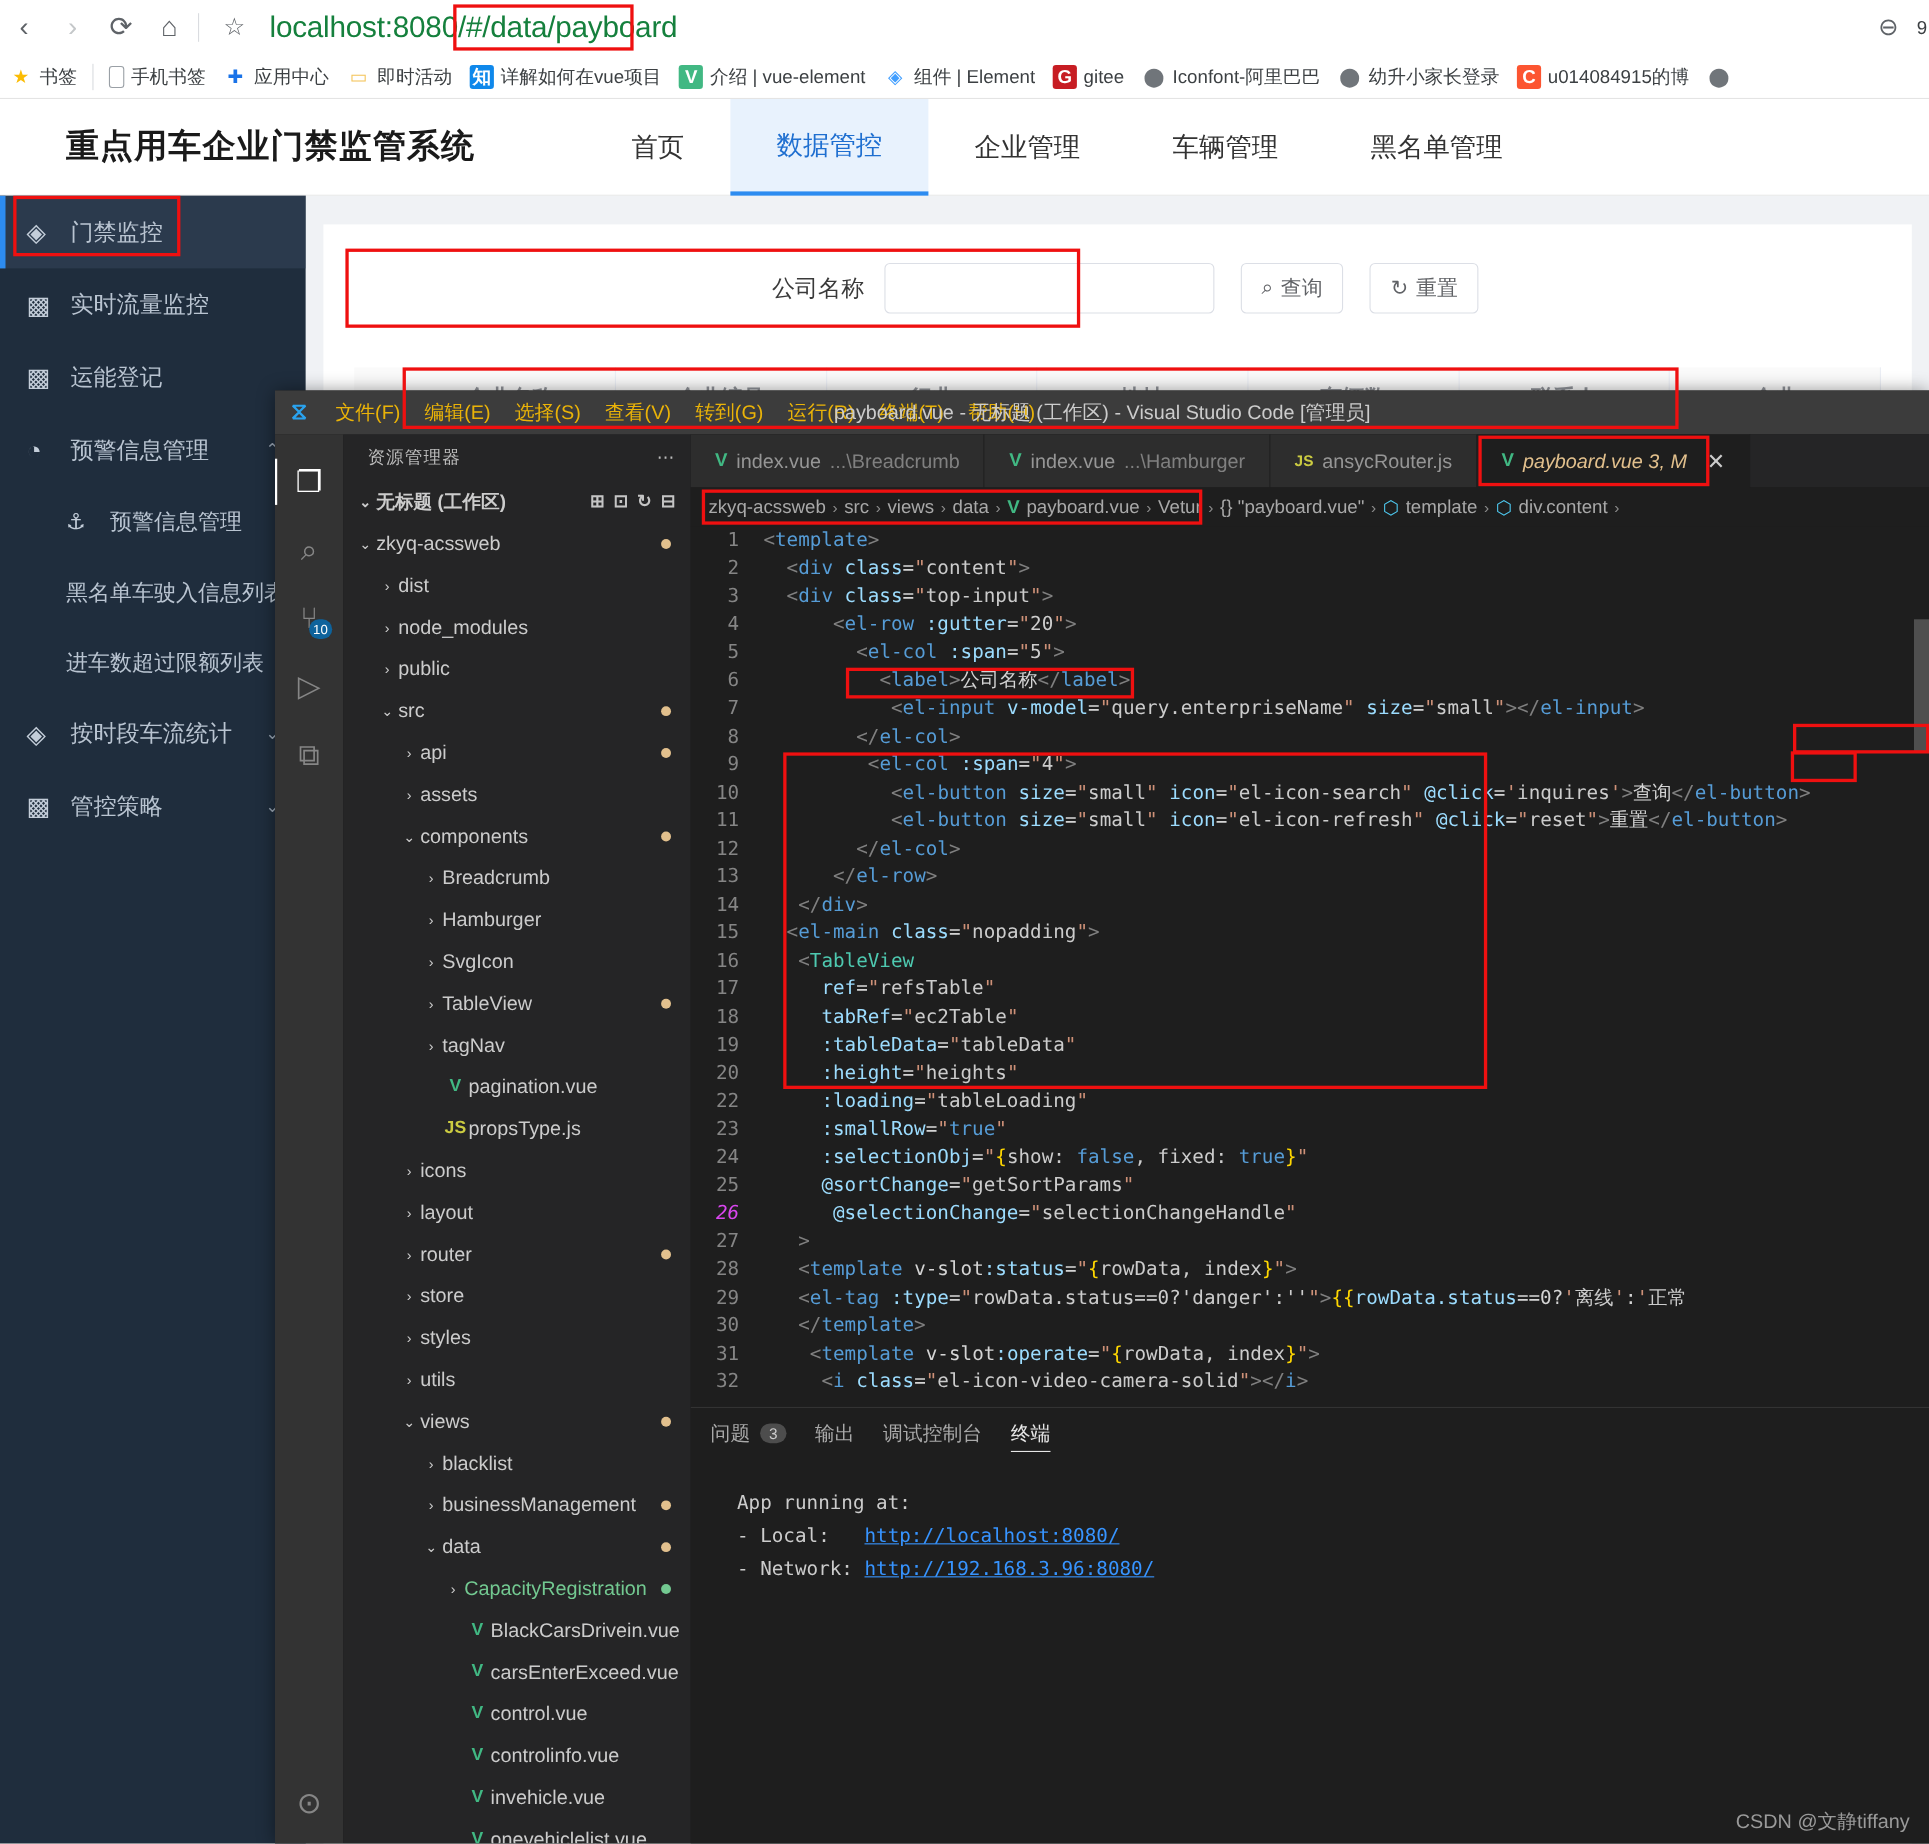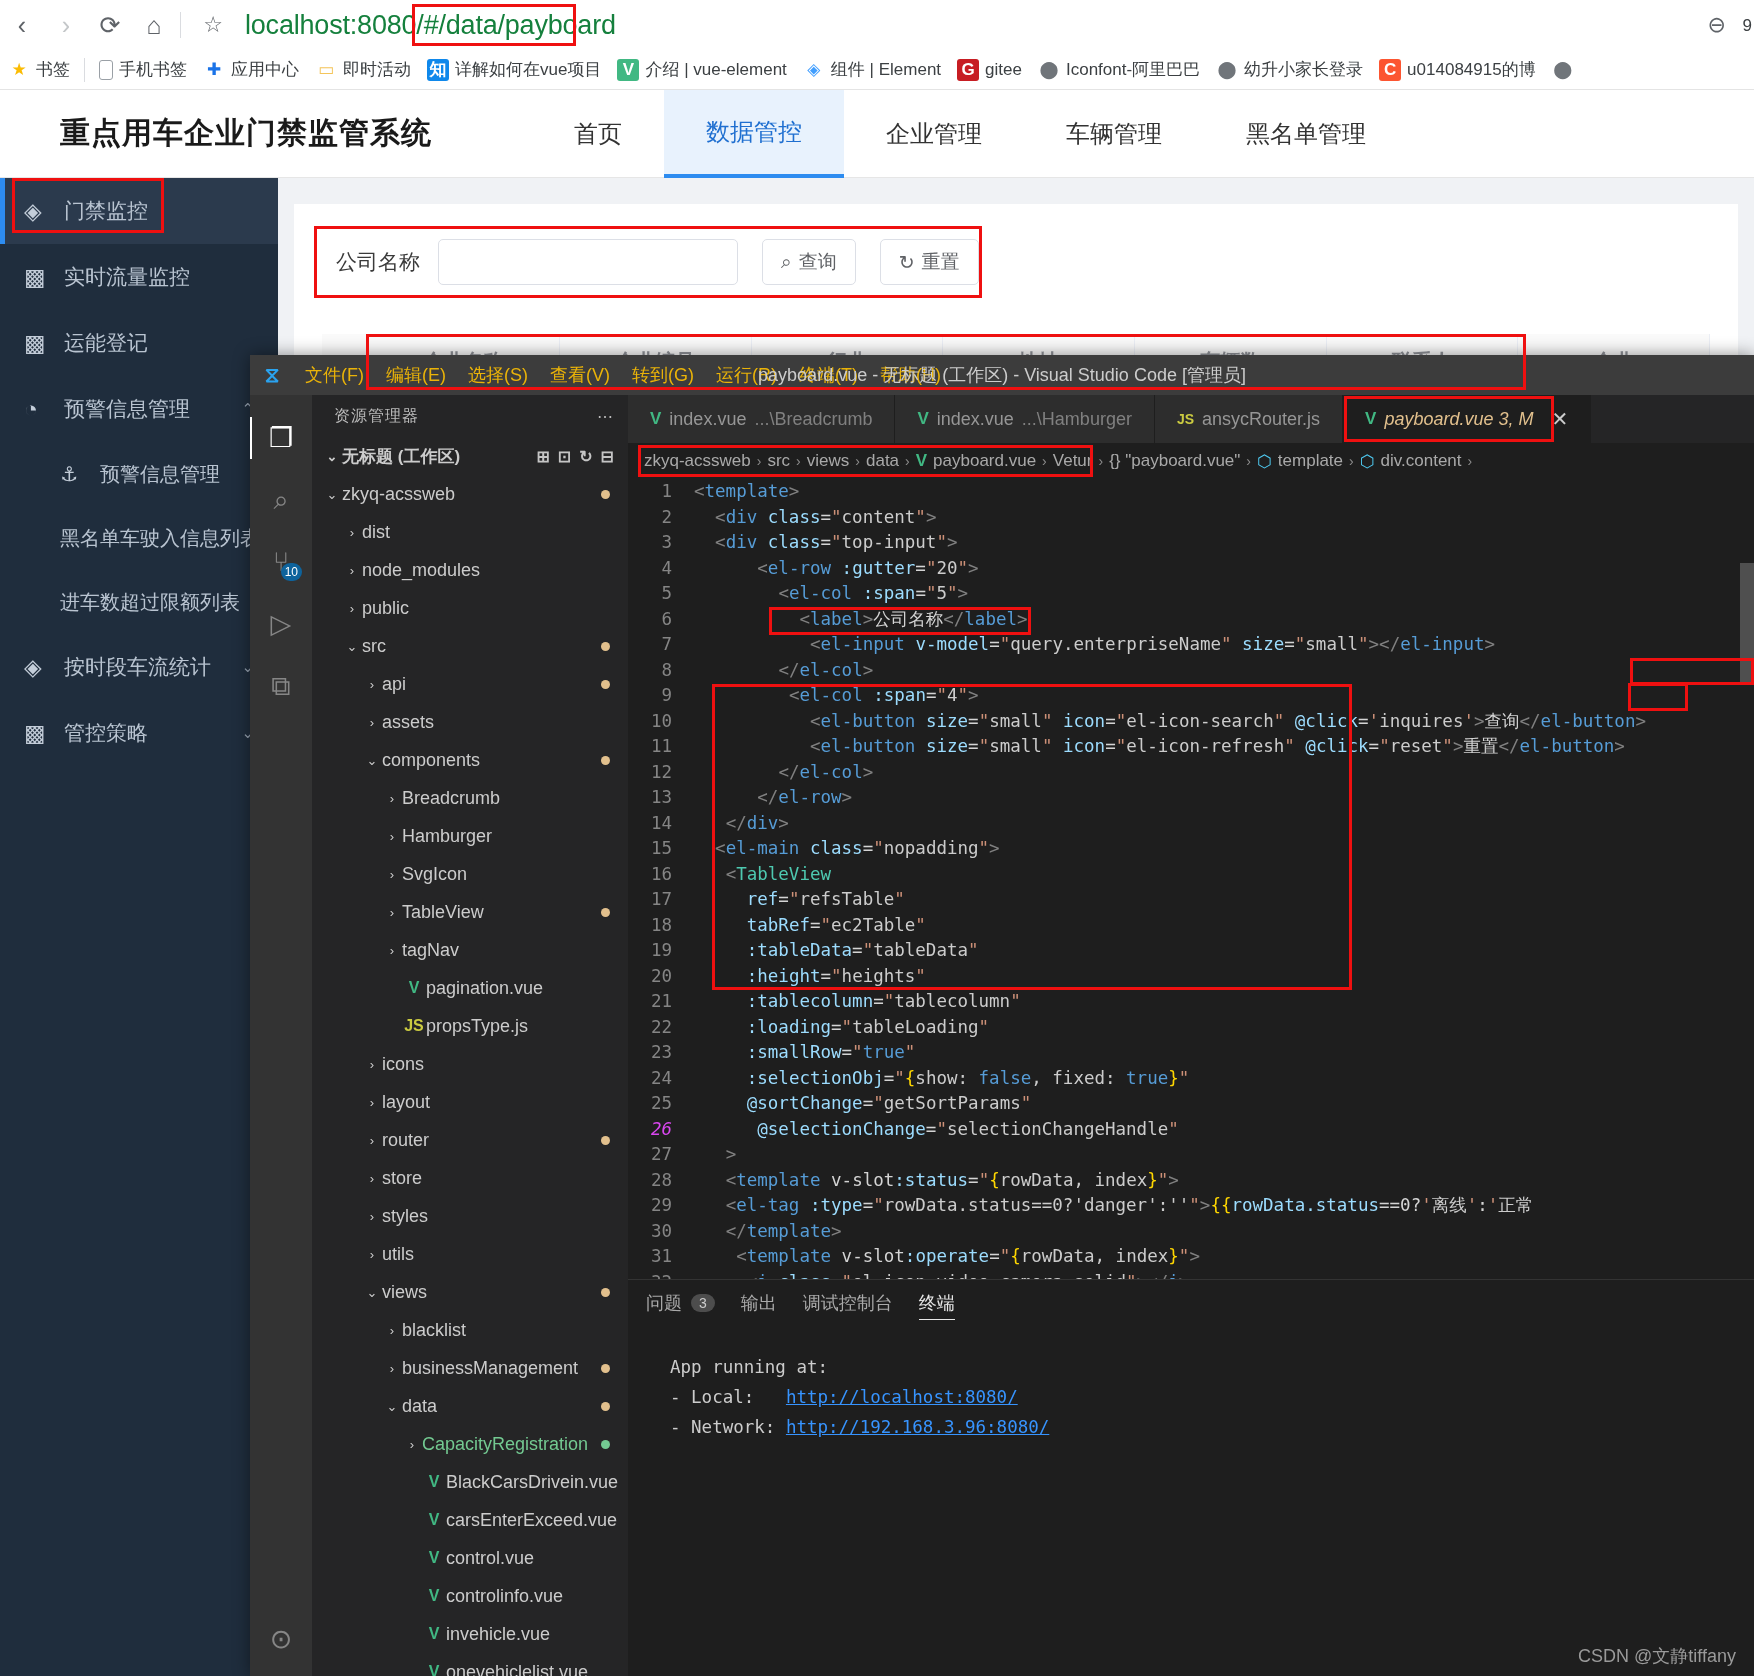--- a/index.html
+++ b/index.html
@@ -51,21 +51,21 @@
   .side-item.current { background: #2b3a4d; }
   .side-item.current::before { content: ""; position: absolute; left: 0; top: 0; width: 5px; height: 100%; background: #2d8cf0; }
   .side-ico { width: 40px; font-size: 23px; display: inline-block; color: #c3cdd9; }
   .side-sub { height: 64px; display: flex; align-items: center; color: #b9c4d1; font-size: 20px; padding-left: 60px; white-space: nowrap; }
   .side-sub .side-ico { width: 40px; font-size: 20px; }
   .chev { position: absolute; right: 24px; font-size: 15px; color: #9aa6b4; }
   #menjin-box { position: absolute; left: 12px; top: 0px; width: 152px; height: 55px; border: 3px solid #ef1010; pointer-events: none; }
 
   #app-content { position: absolute; left: 278px; top: 88px; width: 1476px; height: 1498px; background: #f0f2f5; padding: 26px 16px 0 16px; }
   #content-card { background: #fff; width: 100%; height: 100%; padding: 30px 28px; }
-  #search-row { display: flex; align-items: center; height: 56px; position: relative; }
+  #search-row { display: flex; align-items: center; height: 56px; position: relative; justify-content: center; }
   #search-label { font-size: 21px; color: #3a3a3a; margin-left: 14px; white-space: nowrap; }
   #search-input { margin-left: 18px; width: 300px; height: 46px; border: 1px solid #dcdfe6; border-radius: 5px; font-size: 18px; padding: 0 12px; color: #606266; outline: none; background: #fff; }
   .el-btn { margin-left: 24px; height: 46px; padding: 0 18px; border: 1px solid #dcdfe6; border-radius: 5px; background: #fff; font-size: 19px; color: #606266; display: flex; align-items: center; gap: 7px; white-space: nowrap; cursor: pointer; }
   #search-box-outline { position: absolute; left: -8px; top: -8px; width: 668px; height: 72px; border: 3px solid #ef1010; pointer-events: none; }
 
   #table-wrap { margin-top: 44px; position: relative; }
   #data-table { width: 100%; border-collapse: collapse; table-layout: fixed; }
   #data-table th { height: 56px; background: #fafafa; border-bottom: 1px solid #ebeef5; border-right: 1px solid #ebeef5; color: #909399; font-size: 20px; font-weight: bold; text-align: center; }
   #data-table th.narrow { width: 46px; }
   #table-head-outline { position: absolute; left: 44px; top: 0px; width: 1160px; height: 56px; border: 3px solid #ef1010; pointer-events: none; z-index: 4; }
@@ -560,21 +560,20 @@
           <div class="cline"><span class="lnum">11</span><span class="ctext"><span class="plain"> </span><span class="plain"> </span><span class="plain"> </span><span class="plain"> </span><span class="plain"> </span><span class="plain"> </span><span class="plain"> </span><span class="plain"> </span><span class="plain"> </span><span class="plain"> </span><span class="plain"> </span><span class="punc">&lt;</span><span class="tagc">el-button</span><span class="plain"> </span><span class="attr">size</span><span class="plain">=</span><span class="strv">"</span>small<span class="strv">"</span><span class="plain"> </span><span class="attr">icon</span><span class="plain">=</span><span class="strv">"</span>el-icon-refresh<span class="strv">"</span><span class="plain"> </span><span class="attr">@click</span><span class="plain">=</span><span class="strv">"</span>reset<span class="strv">"</span><span class="punc">&gt;</span><span class="plain">重</span><span class="plain">置</span><span class="punc">&lt;/</span><span class="tagc">el-button</span><span class="punc">&gt;</span></span></div>
           <div class="cline"><span class="lnum">12</span><span class="ctext"><span class="plain"> </span><span class="plain"> </span><span class="plain"> </span><span class="plain"> </span><span class="plain"> </span><span class="plain"> </span><span class="plain"> </span><span class="plain"> </span><span class="punc">&lt;/</span><span class="tagc">el-col</span><span class="punc">&gt;</span></span></div>
           <div class="cline"><span class="lnum">13</span><span class="ctext"><span class="plain"> </span><span class="plain"> </span><span class="plain"> </span><span class="plain"> </span><span class="plain"> </span><span class="plain"> </span><span class="punc">&lt;/</span><span class="tagc">el-row</span><span class="punc">&gt;</span></span></div>
           <div class="cline"><span class="lnum">14</span><span class="ctext"><span class="plain"> </span><span class="plain"> </span><span class="plain"> </span><span class="punc">&lt;/</span><span class="tagc">div</span><span class="punc">&gt;</span></span></div>
           <div class="cline"><span class="lnum">15</span><span class="ctext"><span class="plain"> </span><span class="plain"> </span><span class="punc">&lt;</span><span class="tagc">el-main</span><span class="plain"> </span><span class="attr">class</span><span class="plain">=</span><span class="strv">"</span>nopadding<span class="strv">"</span><span class="punc">&gt;</span></span></div>
           <div class="cline"><span class="lnum">16</span><span class="ctext"><span class="plain"> </span><span class="plain"> </span><span class="plain"> </span><span class="punc">&lt;</span><span class="tagn">TableView</span></span></div>
           <div class="cline"><span class="lnum">17</span><span class="ctext"><span class="plain"> </span><span class="plain"> </span><span class="plain"> </span><span class="plain"> </span><span class="plain"> </span><span class="attr">ref</span><span class="plain">=</span><span class="strv">"</span>refsTable<span class="strv">"</span></span></div>
           <div class="cline"><span class="lnum">18</span><span class="ctext"><span class="plain"> </span><span class="plain"> </span><span class="plain"> </span><span class="plain"> </span><span class="plain"> </span><span class="attr">tabRef</span><span class="plain">=</span><span class="strv">"</span>ec2Table<span class="strv">"</span></span></div>
           <div class="cline"><span class="lnum">19</span><span class="ctext"><span class="plain"> </span><span class="plain"> </span><span class="plain"> </span><span class="plain"> </span><span class="plain"> </span><span class="attr">:tableData</span><span class="plain">=</span><span class="strv">"</span>tableData<span class="strv">"</span></span></div>
           <div class="cline"><span class="lnum">20</span><span class="ctext"><span class="plain"> </span><span class="plain"> </span><span class="plain"> </span><span class="plain"> </span><span class="plain"> </span><span class="attr">:height</span><span class="plain">=</span><span class="strv">"</span>heights<span class="strv">"</span></span></div>
-          <div class="cline"><span class="lnum">21</span><span class="ctext"><span class="plain"> </span><span class="plain"> </span><span class="plain"> </span><span class="plain"> </span><span class="plain"> </span><span class="attr">:tablecolumn</span><span class="plain">=</span><span class="strv">"</span>tablecolumn<span class="strv">"</span></span></div>
           <div class="cline"><span class="lnum">22</span><span class="ctext"><span class="plain"> </span><span class="plain"> </span><span class="plain"> </span><span class="plain"> </span><span class="plain"> </span><span class="attr">:loading</span><span class="plain">=</span><span class="strv">"</span>tableLoading<span class="strv">"</span></span></div>
           <div class="cline"><span class="lnum">23</span><span class="ctext"><span class="plain"> </span><span class="plain"> </span><span class="plain"> </span><span class="plain"> </span><span class="plain"> </span><span class="attr">:smallRow</span><span class="plain">=</span><span class="strv">"</span><span class="kwv">true</span><span class="strv">"</span></span></div>
           <div class="cline"><span class="lnum">24</span><span class="ctext"><span class="plain"> </span><span class="plain"> </span><span class="plain"> </span><span class="plain"> </span><span class="plain"> </span><span class="attr">:selectionObj</span><span class="plain">=</span><span class="strv">"</span><span class="brace">{</span>show: <span class="kwv">false</span>, fixed: <span class="kwv">true</span><span class="brace">}</span><span class="strv">"</span></span></div>
           <div class="cline"><span class="lnum">25</span><span class="ctext"><span class="plain"> </span><span class="plain"> </span><span class="plain"> </span><span class="plain"> </span><span class="plain"> </span><span class="attr">@sortChange</span><span class="plain">=</span><span class="strv">"</span>getSortParams<span class="strv">"</span></span></div>
           <div class="cline"><span class="lnum cur">26</span><span class="ctext"><span class="plain"> </span><span class="plain"> </span><span class="plain"> </span><span class="plain"> </span><span class="plain"> </span><span class="plain"> </span><span class="attr">@selectionChange</span><span class="plain">=</span><span class="strv">"</span>selectionChangeHandle<span class="strv">"</span></span></div>
           <div class="cline"><span class="lnum">27</span><span class="ctext"><span class="plain"> </span><span class="plain"> </span><span class="plain"> </span><span class="punc">&gt;</span></span></div>
           <div class="cline"><span class="lnum">28</span><span class="ctext"><span class="plain"> </span><span class="plain"> </span><span class="plain"> </span><span class="punc">&lt;</span><span class="tagc">template</span><span class="plain"> </span><span class="plain">v</span><span class="plain">-</span><span class="plain">s</span><span class="plain">l</span><span class="plain">o</span><span class="plain">t</span><span class="attr">:status</span><span class="plain">=</span><span class="strv">"</span><span class="brace">{</span>rowData, index<span class="brace">}</span><span class="strv">"</span><span class="punc">&gt;</span></span></div>
           <div class="cline"><span class="lnum">29</span><span class="ctext"><span class="plain"> </span><span class="plain"> </span><span class="plain"> </span><span class="punc">&lt;</span><span class="tagc">el-tag</span><span class="plain"> </span><span class="attr">:type</span><span class="plain">=</span><span class="strv">"</span>rowData.status==0?'danger':''<span class="strv">"</span><span class="punc">&gt;</span><span class="brace">{</span><span class="brace">{</span><span class="attr">rowData.status</span><span class="plain">=</span><span class="plain">=</span><span class="plain">0</span><span class="plain">?</span><span class="strv">'</span>离线<span class="strv">'</span><span class="plain">:</span><span class="strv">'</span>正常</span></div>
           <div class="cline"><span class="lnum">30</span><span class="ctext"><span class="plain"> </span><span class="plain"> </span><span class="plain"> </span><span class="punc">&lt;/</span><span class="tagc">template</span><span class="punc">&gt;</span></span></div>
           <div class="cline"><span class="lnum">31</span><span class="ctext"><span class="plain"> </span><span class="plain"> </span><span class="plain"> </span><span class="plain"> </span><span class="punc">&lt;</span><span class="tagc">template</span><span class="plain"> </span><span class="plain">v</span><span class="plain">-</span><span class="plain">s</span><span class="plain">l</span><span class="plain">o</span><span class="plain">t</span><span class="attr">:operate</span><span class="plain">=</span><span class="strv">"</span><span class="brace">{</span>rowData, index<span class="brace">}</span><span class="strv">"</span><span class="punc">&gt;</span></span></div>

